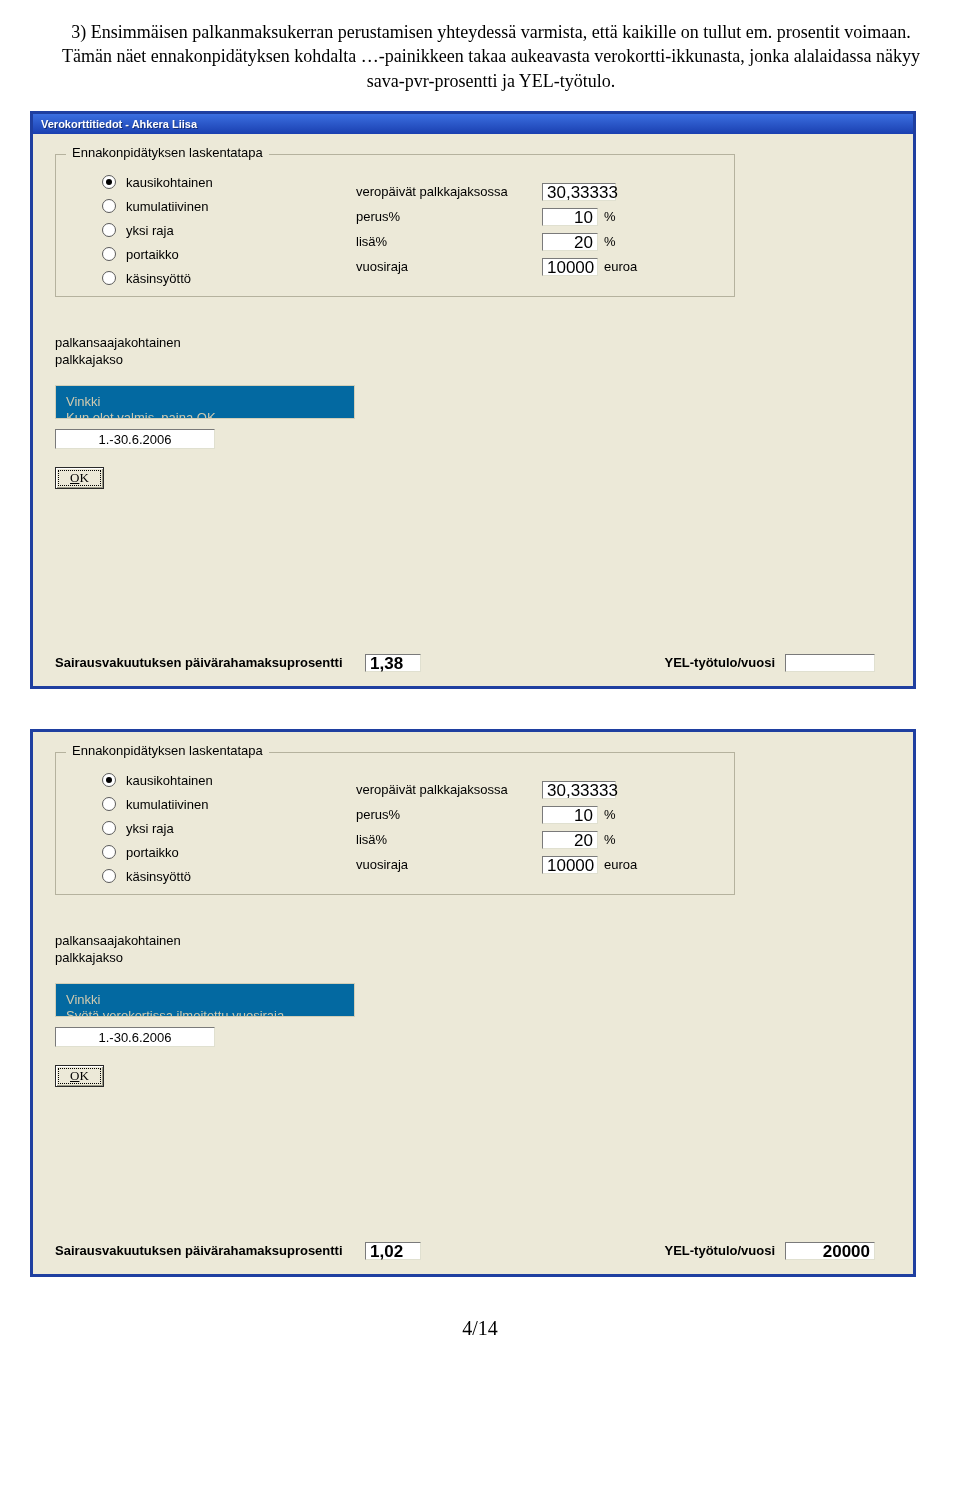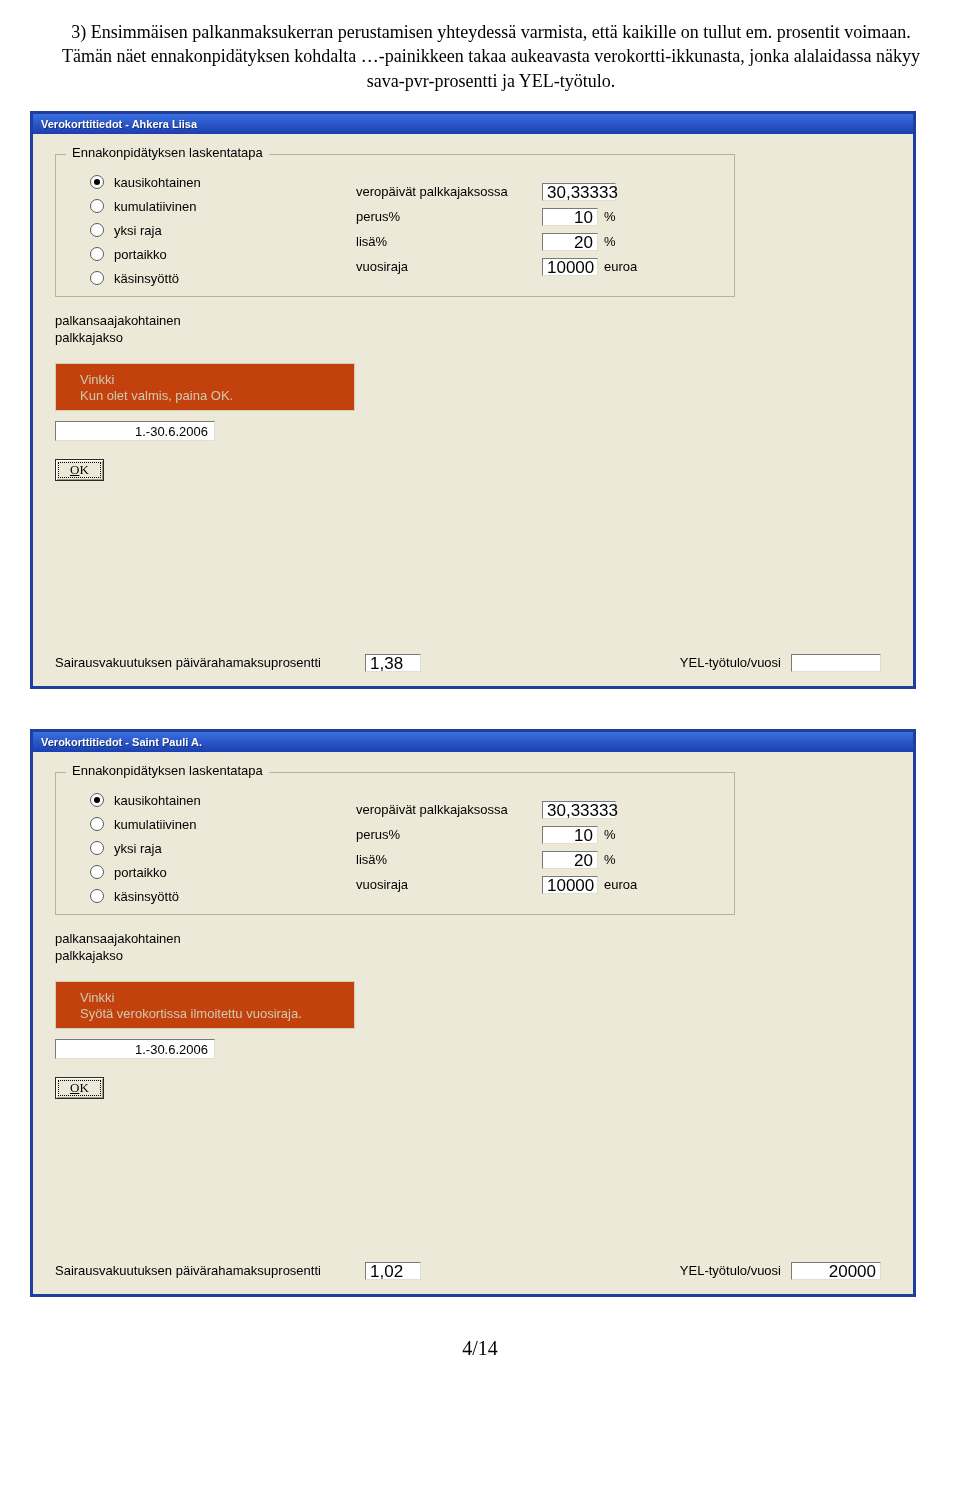--- a/index.html
+++ b/index.html
@@ -35,22 +35,22 @@
     padding: 4px 8px;
     text-shadow: 1px 1px 0 rgba(0,0,0,.4);
   }
   .client {
     position: relative;
     padding: 20px 22px 14px 22px;
   }
   .group {
     position: relative;
     border: 1px solid #b5b29e;
-    padding: 14px 16px 10px 16px;
-    margin-bottom: 16px;
+    padding: 14px 16px 10px 28px;
+    margin-bottom: 38px;
     width: 680px;
     box-sizing: border-box;
   }
   .group-legend {
     position: absolute;
     top: -10px;
     left: 10px;
     background: #ece9d8;
     padding: 0 6px;
     font-size: 13px;
@@ -117,42 +117,42 @@
   .unit { width: 40px; }
   .below-row1 {
     display: flex;
     align-items: flex-start;
     gap: 16px;
     margin-bottom: 10px;
     flex-direction: column;
   }
   .below-row1 .pk-label { width: 170px; line-height: 1.3; }
   .hintbox {
-    background: #c2410c;
+    background: #0369a1;
     border: 1px solid #d2cfb8;
     color: #cfcab0;
-    padding: 8px 24px;
+    padding: 8px 10px;
     width: 300px;
-    height: 48px;
+    height: 34px;
     box-sizing: border-box;
     font-size: 13px;
     line-height: 1.25;
     overflow: hidden;
   }
   .pk-input {
     background: #fff;
     border-top: 1px solid #7a7a7a;
     border-left: 1px solid #7a7a7a;
     border-right: 1px solid #e0e0d0;
     border-bottom: 1px solid #e0e0d0;
     width: 160px;
     height: 20px;
     line-height: 20px;
     padding: 0 6px;
-    text-align: right;
+    text-align: center;
     font-family: Tahoma, Arial, sans-serif;
     font-size: 13px;
     box-sizing: border-box;
     margin-bottom: 18px;
   }
   .ok-btn {
     border: 1px solid #2a2a2a;
     background: #ece9d8;
     box-shadow: 1px 1px 0 #fff inset, -1px -1px 0 #9a9a88 inset;
     padding: 2px 14px;
@@ -168,21 +168,22 @@
     align-items: center;
     gap: 10px;
     font-size: 13px;
   }
   .win1 .client { height: 552px; box-sizing: border-box; }
   .win2 .client { height: 542px; box-sizing: border-box; }
   .bottom-wrap {
     position: absolute;
     left: 22px;
     bottom: 14px;
-    right: 32px;
+    right: 38px;
+    font-weight: bold;
   }
   .pagenum {
     text-align: center;
     font-size: 20px;
     margin-top: 30px;
   }
 </style>
 </head>
 <body>
 
@@ -259,21 +260,20 @@
         <span class="inp w60" style="text-align:left;">1,38</span>
         <span style="flex:1"></span>
         <span>YEL-työtulo/vuosi</span>
         <span class="inp w90"></span>
       </div>
     </div>
   </div>
 </div>
 
 <div class="win win2">
-  <div class="titlebar">Verokorttitiedot - Saint Pauli A.</div>
   <div class="client">
     <div class="group">
       <div class="group-legend">Ennakonpidätyksen laskentatapa</div>
       <div class="radio-col">
         <div class="radio-row">
             <span class="radio sel"></span>
             <span>kausikohtainen</span>
           </div>
         <div class="radio-row">
             <span class="radio"></span>

